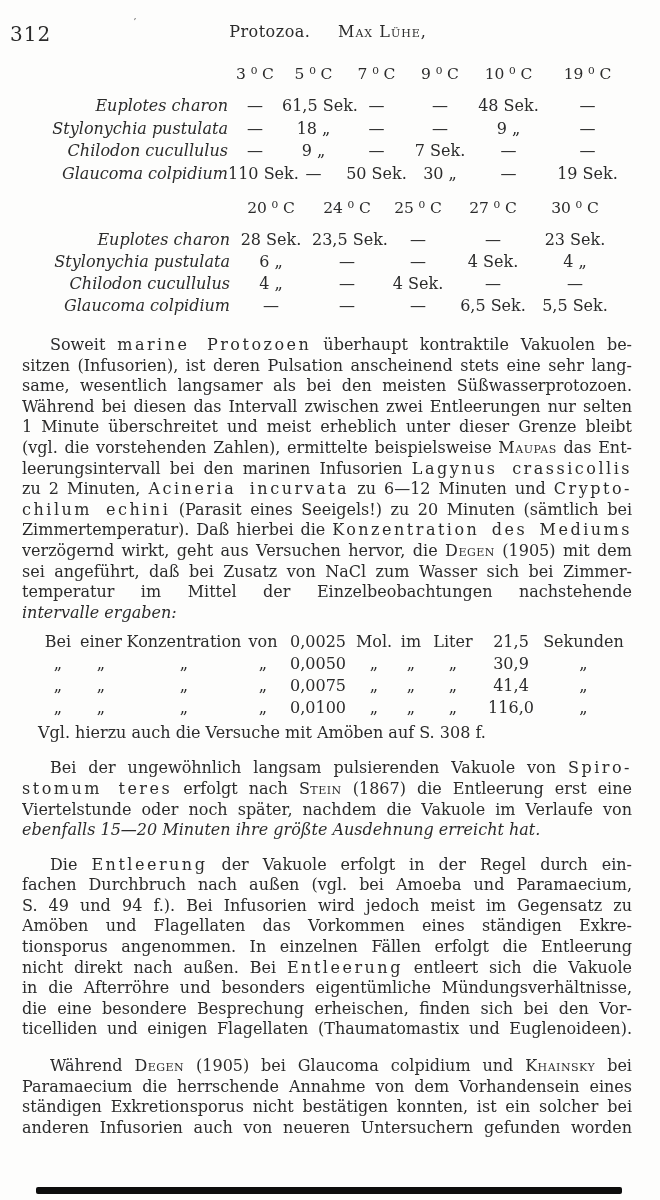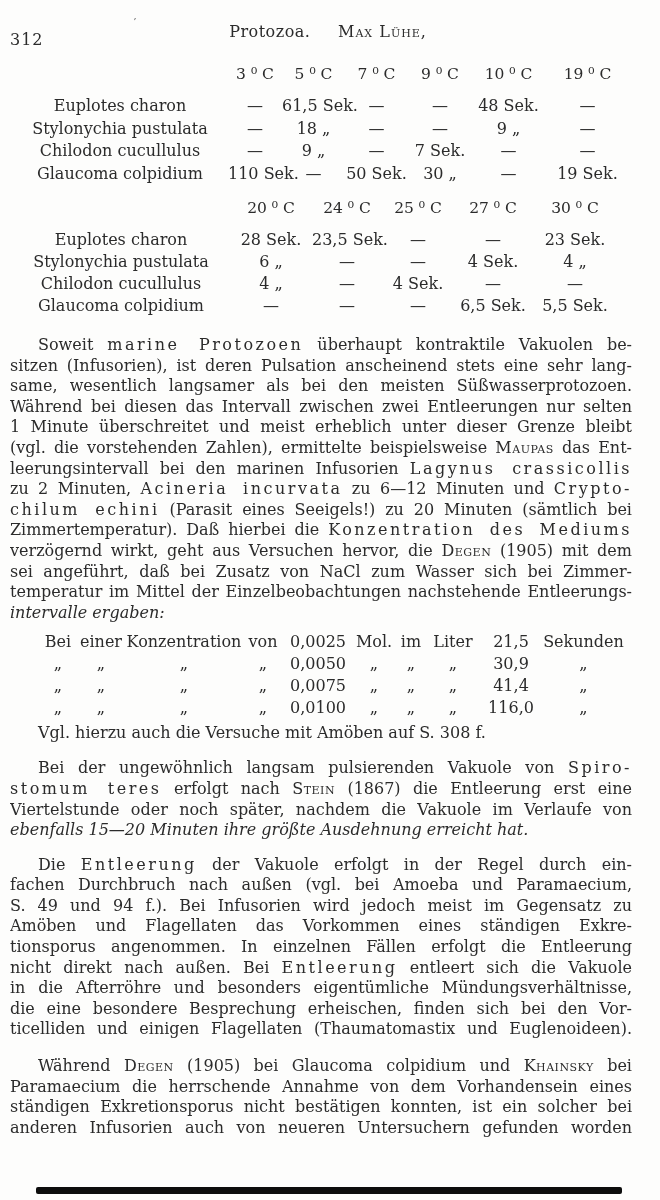--- a/index.html
+++ b/index.html
@@ -5,45 +5,45 @@
   html,body{margin:0;padding:0;}
   body{
     width:660px;height:1200px;position:relative;overflow:hidden;
     background:#fdfdfc;color:#2b2b2b;
     font-family:"DejaVu Serif","Liberation Serif",serif;
     font-size:16px;
   }
   .page{position:absolute;inset:0;padding:0 14px 0 10px;box-sizing:border-box;}
   
   .head{position:relative;height:20px;margin-top:22px;}
-  .pageno{position:absolute;left:0;top:8px;font-size:16px;letter-spacing:1px;}
+  .pageno{position:absolute;left:0;top:0;font-size:20px;letter-spacing:1px;}
   .head-center{text-align:center;font-size:16px;letter-spacing:0.5px;}
   .head-center .author{font-variant:small-caps;margin-left:22px;letter-spacing:1px;text-align:center;}
   .speck{position:absolute;left:123px;top:-6px;font-size:10px;color:#666;}
   
   .thead,.trow{display:grid;align-items:baseline;}
   .th1,.tr1{grid-template-columns:218px 54px 63px 63px 64px 73px 85px;}
   .th2{grid-template-columns:220px 82px 70px 72px 78px 86px;}
   .tr2{grid-template-columns:220px 82px 70px 72px 78px 86px;}
   .thead{margin-top:0;}
   .sec-t1{margin-top:23px;}
   .sec-t2{margin-top:14px;}
   .rows{margin-top:12px;}
   .rows1 .trow{height:22.5px;line-height:22.5px;}
   .rows2 .trow{height:22px;line-height:22px;}
   .tcell{text-align:center;white-space:nowrap;}
-  .tspecies{text-align:center;padding-left:2px;white-space:nowrap;}
+  .tspecies{text-align:right;padding-left:2px;white-space:nowrap;font-style:italic;}
   .thead .tcell{font-size:15.5px;}
   
   .text{width:622px;}
   .sec-p1{margin-top:18px;}
   .sec-p2{margin-top:15px;}
   .sec-p3{margin-top:14px;}
   .sec-p4{margin-top:16px;}
-  .tl{height:20.6px;line-height:20.6px;overflow:hidden;text-align:justify;}
+  .tl{height:20.6px;line-height:20.6px;overflow:hidden;text-align:justify;margin-left:12px;}
   .tl:not(.nj)::after{content:"";display:inline-block;width:100%;}
   .nj{text-align:left;font-style:italic;}
   .ind{text-indent:28px;}
   .g{letter-spacing:2.5px;word-spacing:3px;}
   .c{font-variant:small-caps;letter-spacing:0.5px;}
   
   .conc{display:grid;grid-template-columns:36px 50px 116px 42px 68px 44px 30px 54px 62px 83px;
         margin:8px 0 0 30px;width:585px;}
   .gcell{text-align:center;height:22px;line-height:22px;white-space:nowrap;}
   .note{margin-top:3px;text-indent:28px;height:21px;line-height:21px;}

